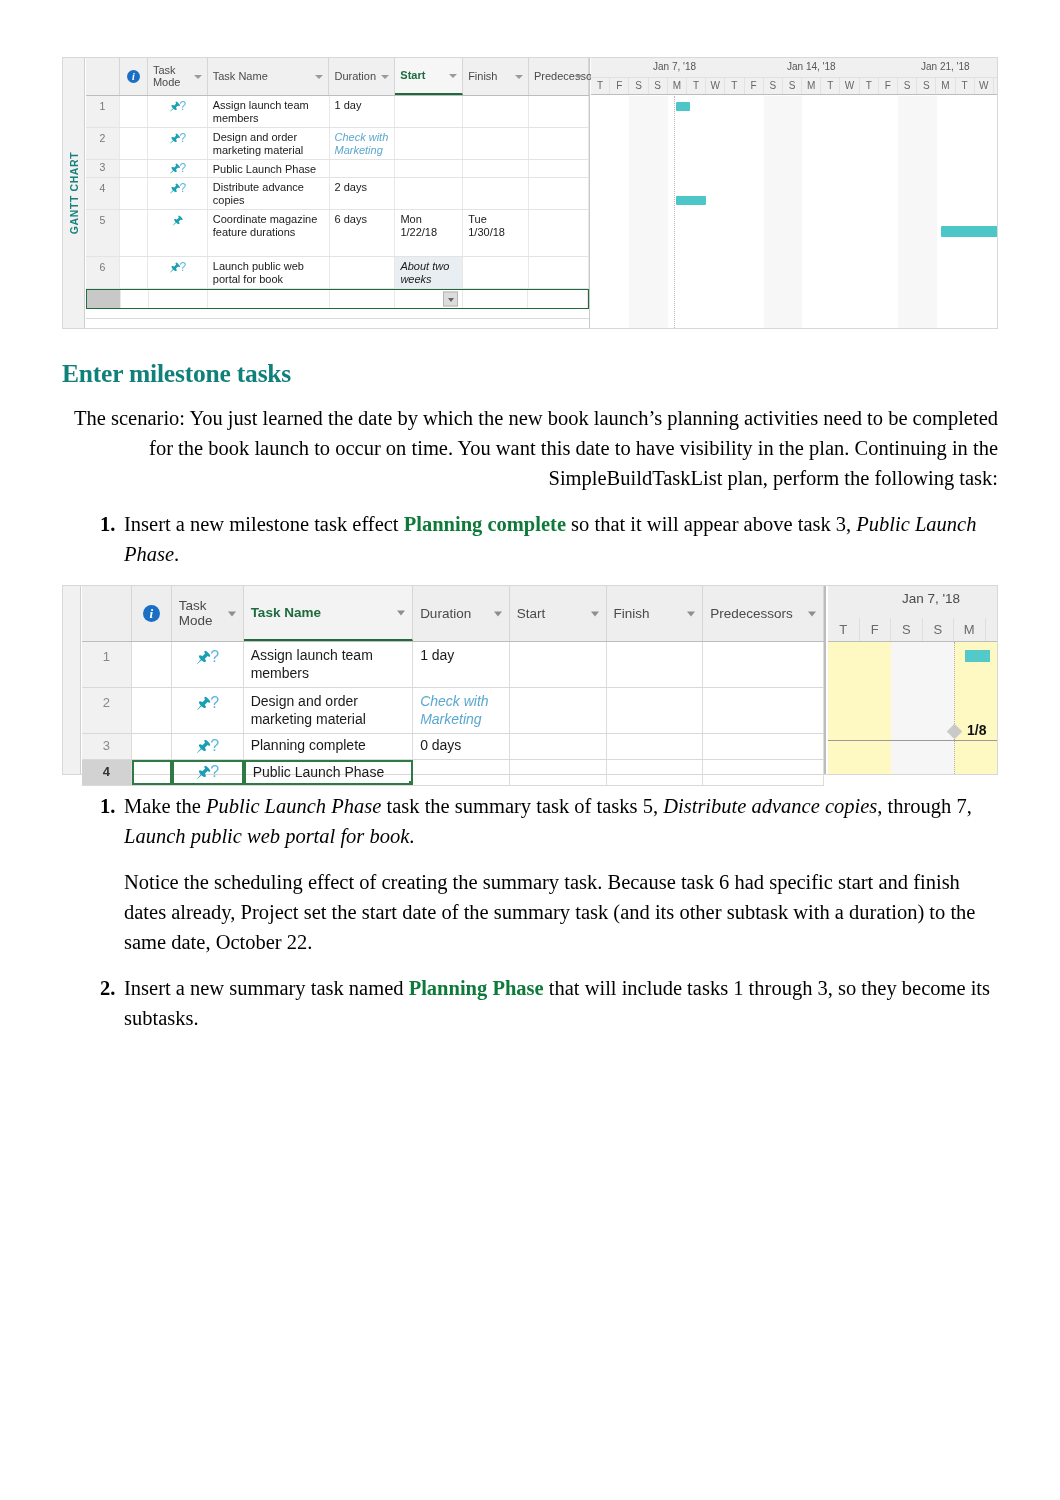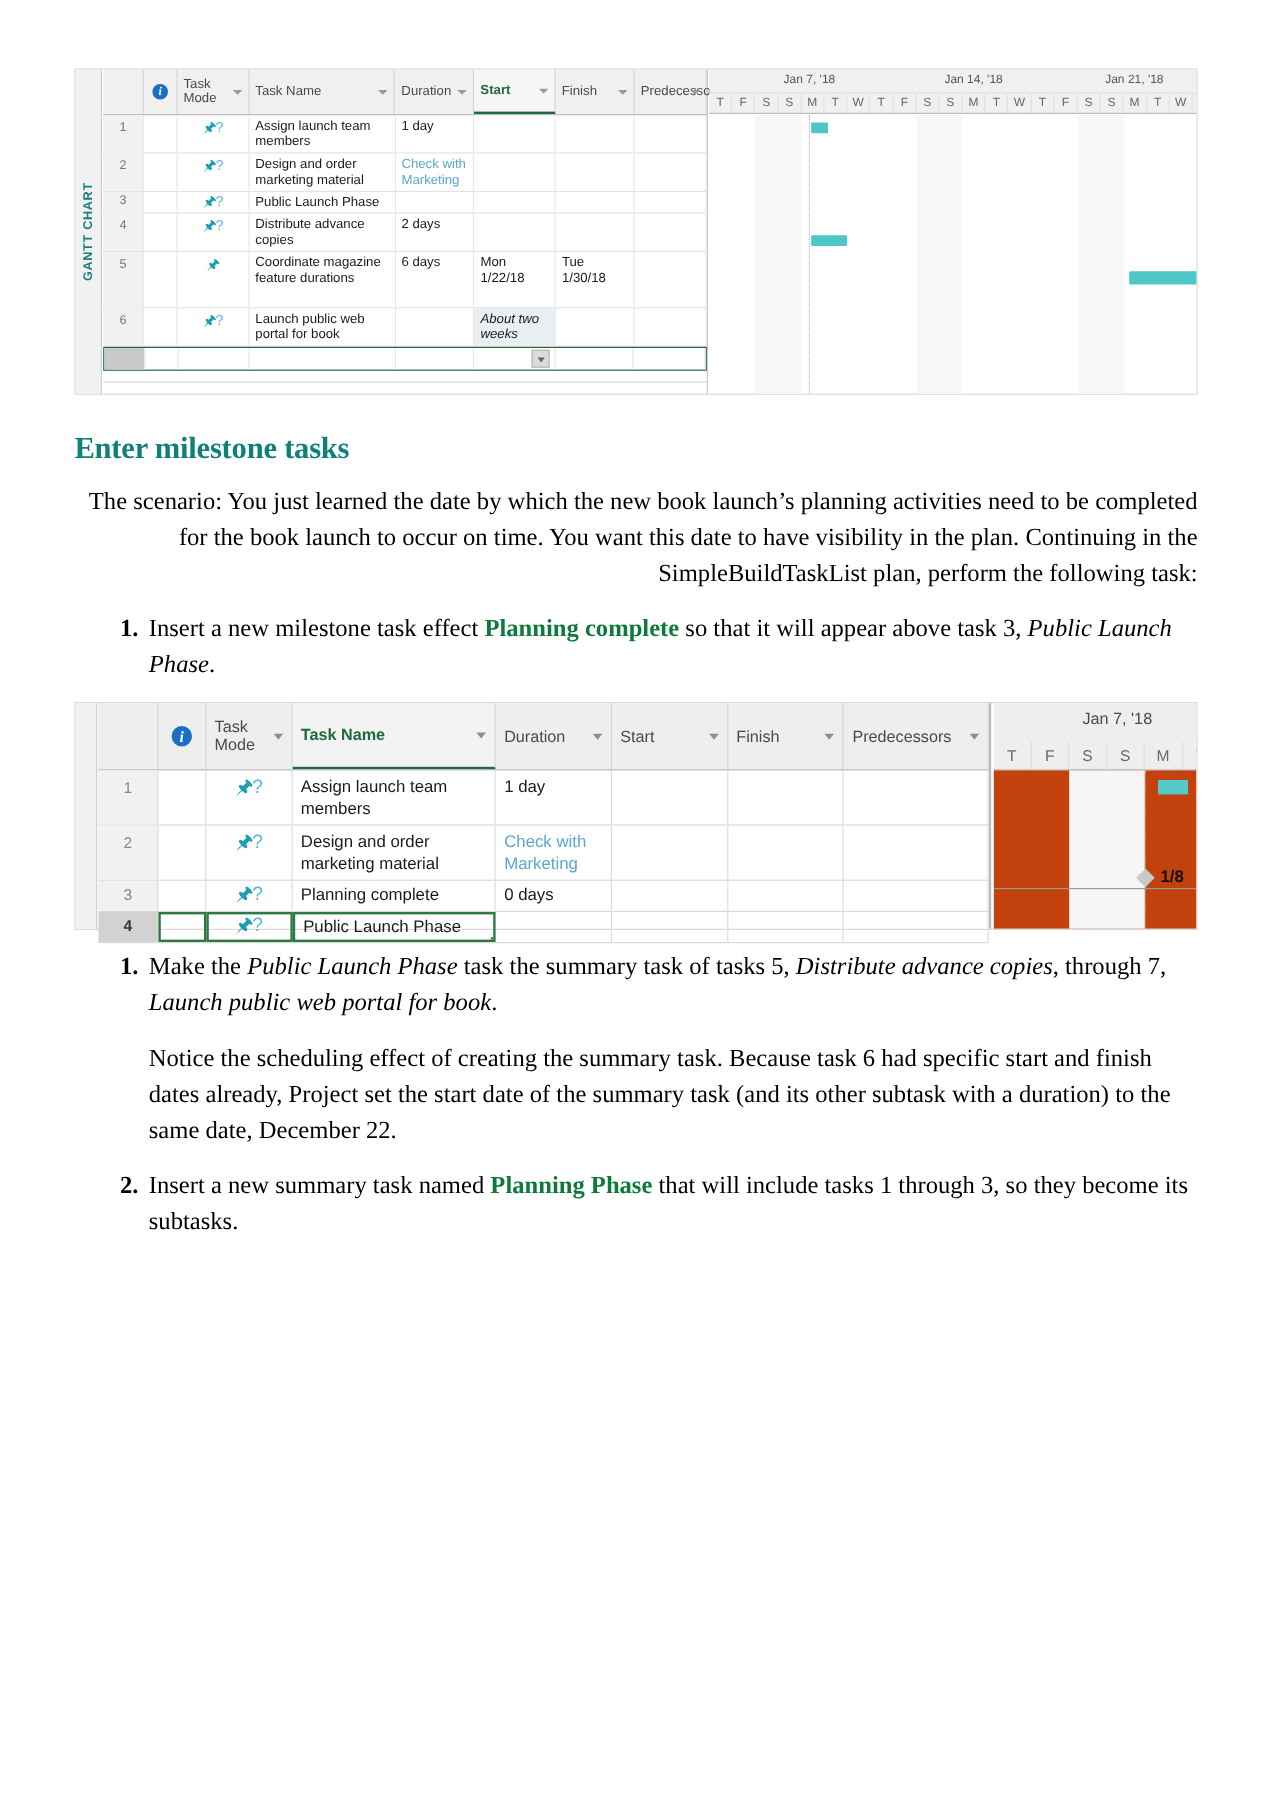--- a/index.html
+++ b/index.html
@@ -55,21 +55,21 @@
 
   .row { display:flex; border-bottom:1px solid #e3e3e3;
          font-family:"Liberation Sans", sans-serif; font-size:11px; color:#1a1a1a; }
   .cell { border-right:1px solid #e8e8e8; padding:3px 5px; line-height:1.18;
           overflow:hidden; }
   .cell.idc { background:#f1f1f1; color:#777; text-align:center; font-size:10.5px;
               padding-top:4px; }
   .cell.mode { text-align:center; }
   .pin { color:#1a9fb5; font-size:12px; letter-spacing:-1px; }
   .pin .q { color:#5bb7d8; }
-  .ital-blue { color:#5aa7cf; }
+  .ital-blue { color:#5aa7cf; font-style:italic; }
   .shaded { background:#e8eef2; font-style:italic; }
 
   .addrow { display:flex; height:20px; border:1.4px solid #1d6b3f; }
   .addrow .idc { background:#c8c8c8; }
   .dd { position:relative; }
   .dd:after{content:"";position:absolute;right:4px;top:50%;transform:translateY(-50%);
     width:13px;height:13px;background:#dcdcdc;border:1px solid #b5b5b5;}
   .dd:before{content:"";position:absolute;right:8px;top:50%;margin-top:-1px;z-index:2;
     width:0;height:0;border-left:3px solid transparent;border-right:3px solid transparent;
     border-top:4px solid #666;}
@@ -141,21 +141,21 @@
   .sel-name:after{content:"";position:absolute;right:-3px;bottom:-3px;width:5px;height:5px;background:#2d7a45;}
 
   .g2 { position:absolute; left:746px; top:0; right:0; bottom:0; overflow:hidden; }
   .g2-top { height:32px; background:#eeeeee; position:relative; }
   .g2-top .wk { position:absolute; top:5px; left:74px;
                 font-family:"Liberation Sans",sans-serif; font-size:13.5px; color:#4a4a4a;}
   .g2-days { height:24px; background:#eeeeee; border-bottom:1px solid #bdbdbd; display:flex; }
   .g2-day { width:31.5px; flex:0 0 31.5px; text-align:center;
             font-family:"Liberation Sans",sans-serif; font-size:13px; color:#6a6a6a;
             border-right:1px solid #dedede; line-height:23px; }
-  .g2-body { position:absolute; left:0; right:0; top:56px; bottom:0; background:#c2410c;text-align:right; }
+  .g2-body { position:absolute; left:0; right:0; top:56px; bottom:0; background:#fef9c3;text-align:right; }
   .g2-wknd { position:absolute; top:0; bottom:0; background:#f6f6f6; }
   .g2-bar { position:absolute; height:12px; background:#53c9c9; filter:blur(.5px); }
   .g2-now { position:absolute; top:0; bottom:0; border-left:1px dotted #b0b0b0; }
   .ms { position:absolute; width:11px; height:11px; background:#c9c9c9;
         transform:rotate(45deg); }
   .ms-lbl { position:absolute; font-family:"Liberation Sans",sans-serif;
             font-size:14px; font-weight:bold; color:#111; }
   .hrule { position:absolute; left:0; right:0; border-top:1px solid #9a9a9a; }
 </style>
 </head>
@@ -443,21 +443,21 @@
   </div>
 
 
 
   <ol class="steps">
     <li>
       <span class="num">1.</span><span>Make the </span><span class="it">Public Launch Phase</span><span> task the summary task of tasks 5, </span><span class="it">Distribute advance copies</span><span>, through 7, </span><span class="it">Launch public web portal for book</span><span>.</span>
     </li>
   </ol>
 
-  <p class="note">Notice the scheduling effect of creating the summary task. Because task 6 had specific start and finish dates already, Project set the start date of the summary task (and its other subtask with a duration) to the same date, December 22.</p>
+  <p class="note">Notice the scheduling effect of creating the summary task. Because task 6 had specific start and finish dates already, Project set the start date of the summary task (and its other subtask with a duration) to the same date, October 22.</p>
 
   <ol class="steps" style="margin-top:16px">
     <li>
       <span class="num">2.</span><span>Insert a new summary task named </span><span class="grn">Planning Phase</span><span> that will include tasks 1 through 3, so they become its subtasks.</span>
     </li>
   </ol>
 
 </div>
 
 </body></html>

